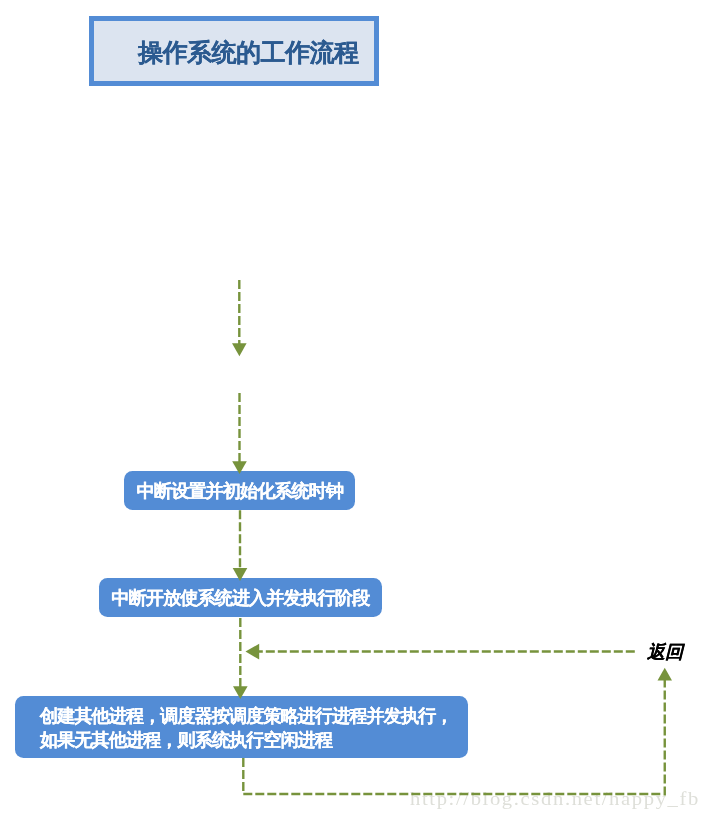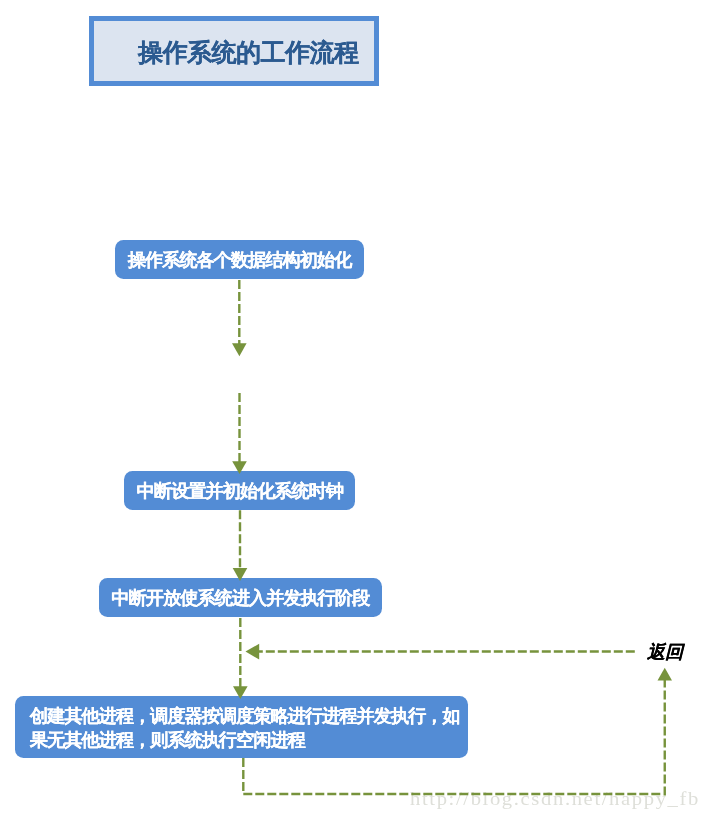--- a/index.html
+++ b/index.html
@@ -39,28 +39,25 @@
       <path d="M243.3 758 L243.3 794 L661.5 794"></path>
       <line x1="664.75" y1="795.5" x2="664.75" y2="679.5"></line>
       <line x1="634.8" y1="651.5" x2="258.7" y2="651.5"></line>
     </g>
     <g stroke="none" fill="#77933c">
       <path d="M657.5 680.6 L672 680.6 L664.75 667.8 Z"></path>
       <path d="M259.2 643.8 L259.2 659.5 L245.5 651.6 Z"></path>
     </g>
   </svg>
 
-  <div class="node c" style="left:115.2px;top:239.7px;width:248.4px;height:39.5px">
-      <span>操作系统各个数据结构初始化</span>
-    </div>
   <div class="node c" style="left:124.1px;top:470.8px;width:231.2px;height:38.9px">
       <span>中断设置并初始化系统时钟</span>
     </div>
   <div class="node c" style="left:99px;top:578.0px;width:282.5px;height:39.0px">
       <span>中断开放使系统进入并发执行阶段</span>
     </div>
-  <div class="node" style="left:14.8px;top:695.8px;width:452.8px;height:62.4px;padding:4px 4px 0 15px">
+  <div class="node" style="left:14.8px;top:695.8px;width:452.8px;height:62.4px;padding:4px 4px 0 25px">
       <span>创建其他进程，调度器按调度策略进行进程并发执行，如果无其他进程，则系统执行空闲进程</span>
     </div>
 
   <div class="ret-label" style="left:647px;top:642.6px">返回</div>
   <div class="wm" style="left:410px;top:787.5px">http://blog.csdn.net/happy_fb</div>
 </div>
 
 </body></html>

